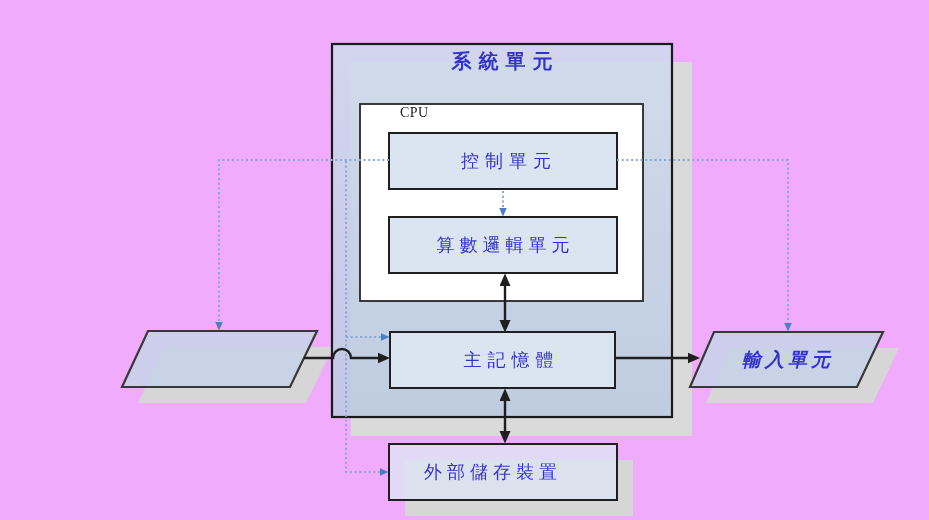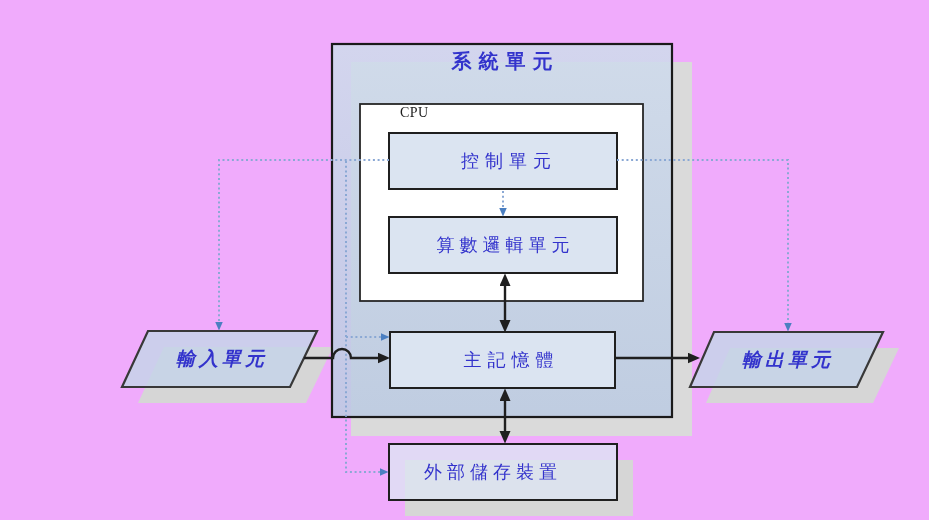--- a/index.html
+++ b/index.html
@@ -79,16 +79,15 @@
       <path d="M616,358 H688" marker-end="url(#mblack)"></path>
     </g>
   </svg>
 
   <div class="label label-title">系統單元</div>
   <div class="label label-cpu">CPU</div>
   <div class="label label-control">控制單元</div>
   <div class="label label-alu">算數邏輯單元</div>
   <div class="label label-memory">主記憶體</div>
   <div class="label label-storage">外部儲存裝置</div>
-  <div class="label label-input">輸入單元</div>
-  <div class="label label-output">輸出單元</div>
+  <div class="label label-output">輸入單元</div>
 
 </div>
 
 </body></html>

